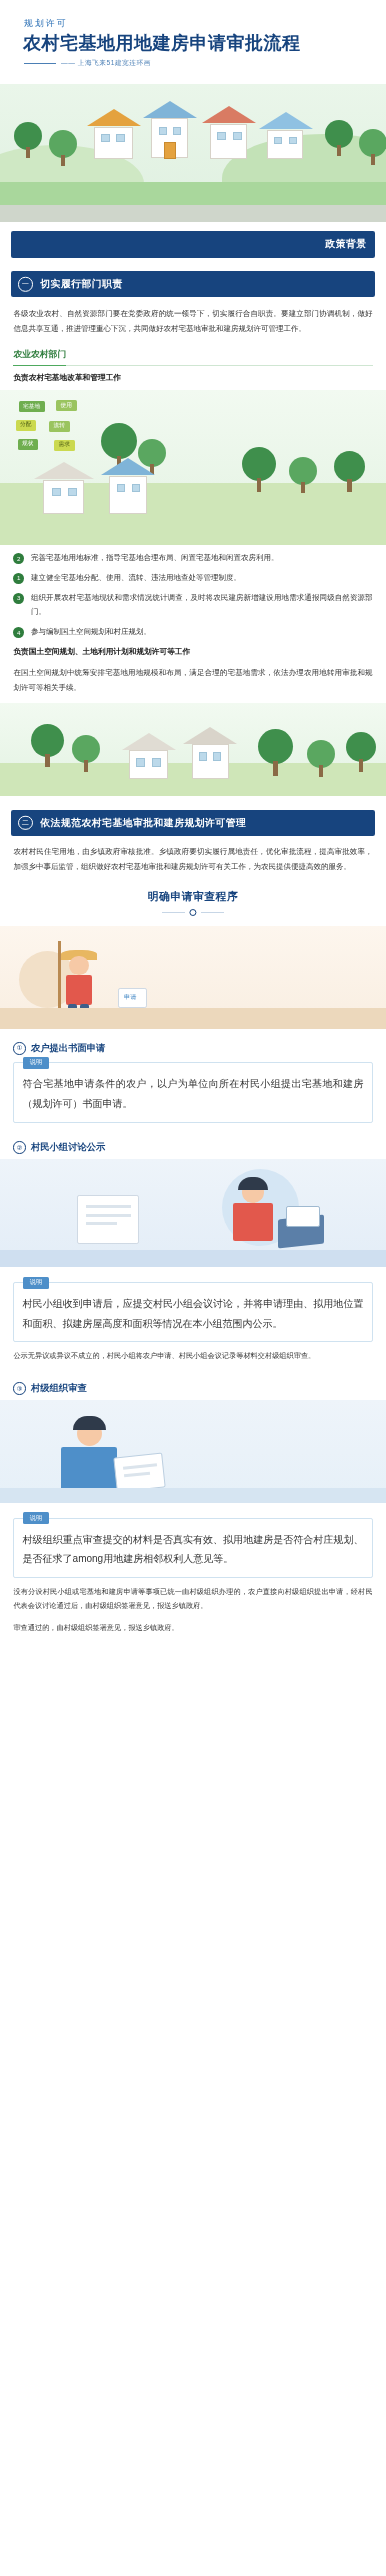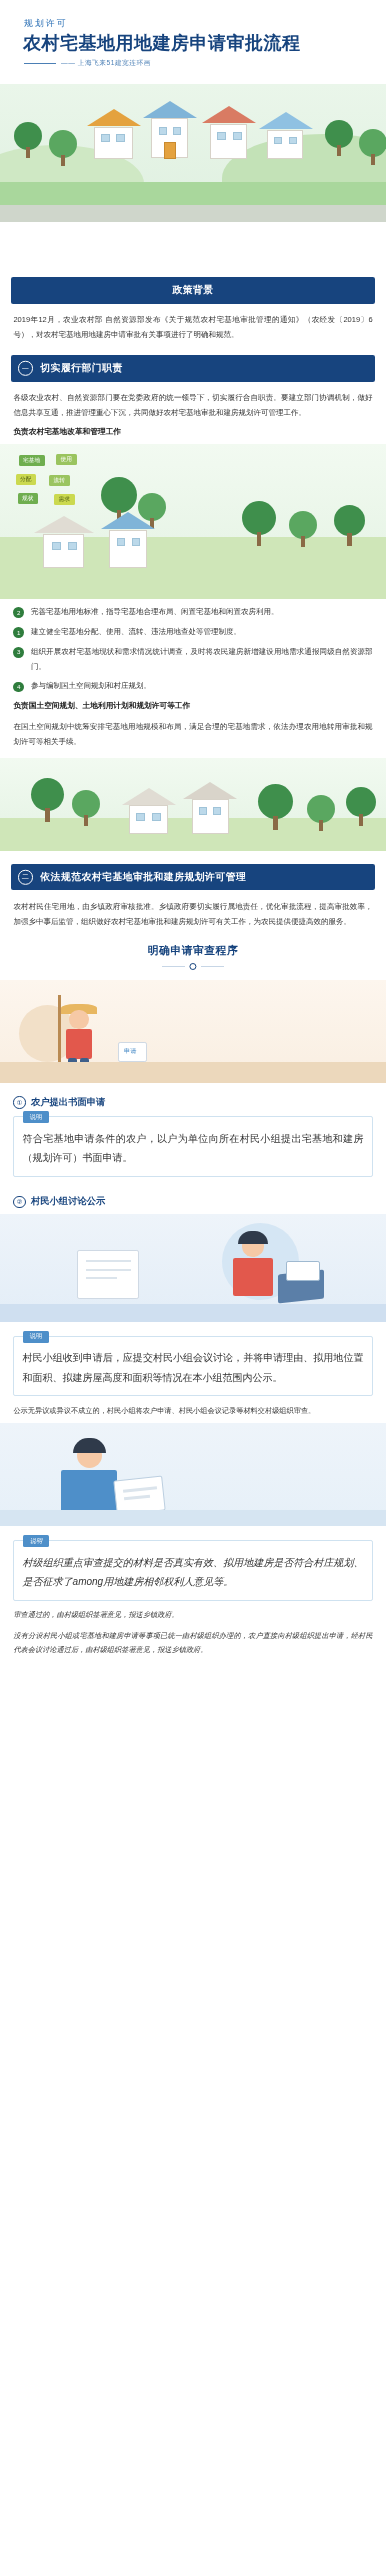--- a/index.html
+++ b/index.html
@@ -70,21 +70,21 @@
     margin: 0 11.3px; background: #17447e; color: #fff;
     border-radius: 2.1px; padding: 6.7px 8.2px 6.7px 29px;
     position: relative; font-size: 9.8px; font-weight: bold; letter-spacing: 0.5px;
   }
   .sec-head .num {
     position: absolute; left: 7.2px; top: 50%; transform: translateY(-50%);
     width: 14.4px; height: 14.4px; border: 1px solid #ffffff; border-radius: 50%;
     color: #fff; font-size: 7.2px; font-weight: normal;
     display: flex; align-items: center; justify-content: center;
   }
-  .sec-head.center { text-align: center; padding-left: 8.2px; margin-top: 46px; }
+  .sec-head.center { text-align: right; padding-left: 8.2px; }
 
   .body-text {
     margin: 8.2px 13.4px 0; font-size: 7.5px; line-height: 2.0; color: #333;
     text-align: justify;
   }
   .sub-head-wrap { margin: 13.4px 13.4px 0; border-bottom: 1px solid #cfe6d2; }
   .sub-head-wrap .t {
     display:inline-block; font-size: 8.8px; color: #2f7d3d; font-weight: bold;
     padding-bottom: 3.6px; border-bottom: 1.5px solid #4ea95e; margin-bottom: -1px;
   }
@@ -226,29 +226,31 @@
     <div>
       <div class="roof" style="left:259px;top:112px;border-bottom-color:#8fc1e2;"></div>
       <div class="house" style="left:267px;top:130px;width:36px;height:29px;"></div>
       <div class="win" style="left:274px;top:137px;width:8.2px;height:7.2px;"></div>
       <div class="win" style="left:289px;top:137px;width:8.2px;height:7.2px;"></div>
     </div>
   </div>
 
   <div style="height:9.3px"></div>
   <div class="sec-head center">政策背景</div>
-  <div class="body-text">2019年12月，农业农村部 自然资源部发布《关于规范农村宅基地审批管理的通知》（农经发〔2019〕6号），对农村宅基地用地建房申请审批有关事项进行了明确和规范。</div>
 
   <div style="height:13.4px"></div>
   <div class="sec-head">
     <span class="num">一</span>
     <span>切实履行部门职责</span>
   </div>
   <div class="body-text">各级农业农村、自然资源部门要在党委政府的统一领导下，切实履行合自职责。要建立部门协调机制，做好信息共享互通，推进管理重心下沉，共同做好农村宅基地审批和建房规划许可管理工作。</div>
 
+  <div class="sub-head-wrap">
+    <span class="t">农业农村部门</span>
+  </div>
   <div class="sub-lead">负责农村宅基地改革和管理工作</div>
 
   <div class="band band-green ill1">
     <div class="field"></div>
     <div class="tag" style="left:18.5px;top:11.3px;">宅基地</div>
     <div class="tag alt" style="left:56px;top:10.3px;">使用</div>
     <div class="tag alt2" style="left:15.5px;top:30px;">分配</div>
     <div class="tag alt" style="left:49px;top:31px;">流转</div>
     <div class="tag" style="left:17.5px;top:49px;">规状</div>
     <div class="tag alt2" style="left:54px;top:50px;">需求</div>
@@ -397,36 +399,42 @@
   </div>
 
   <div class="step" style="padding-top:7.2px;">
     <div class="note-box">
       <span class="note-label">说明</span>
       <div class="note-text">村民小组收到申请后，应提交村民小组会议讨论，并将申请理由、拟用地位置和面积、拟建房屋高度和面积等情况在本小组范围内公示。</div>
     </div>
     <div class="plain-text">公示无异议或异议不成立的，村民小组将农户申请、村民小组会议记录等材料交村级组织审查。</div>
   </div>
 
+  <div class="step">
+    <div class="step-head">
+      <div class="step-num">③</div>
+      <div class="step-title">村级组织审查</div>
+    </div>
+  </div>
 
   <div class="band" style="height:103px;background:linear-gradient(#eef4fa,#e6f0f8);">
     <div class="fig">
       <div class="person-head" style="left:77px;top:20.6px;width:25px;height:25px;background:#f6c9a6;"></div>
       <div class="shape" style="left:73px;top:15.5px;width:33px;height:14.4px;background:#2f3a4a;border-radius:15.5px 15.5px 0 0;"></div>
       <div class="shape r" style="left:61px;top:47px;width:56px;height:49px;background:#4e8fc9;"></div>
       <div class="shape r" style="left:115px;top:55px;width:49px;height:35px;background:#ffffff;border:1px solid #bccfe0;transform:rotate(-6deg);"></div>
       <div class="shape" style="left:123px;top:65px;width:34px;height:2.6px;background:#dbe4ec;transform:rotate(-6deg);"></div>
       <div class="shape" style="left:124px;top:73px;width:26px;height:2.6px;background:#dbe4ec;transform:rotate(-6deg);"></div>
     </div>
     <div class="shape" style="left:0;bottom:0;width:386px;height:15.5px;background:#d6e5f2;"></div>
   </div>
 
-  <div class="step" style="padding-top:7.2px;padding-bottom:20.6px;font-style:italic;">
+  <div class="step" style="padding-top:7.2px;padding-bottom:20.6px;">
     <div class="note-box">
       <span class="note-label">说明</span>
       <div class="note-text">村级组织重点审查提交的材料是否真实有效、拟用地建房是否符合村庄规划、是否征求了among用地建房相邻权利人意见等。</div>
     </div>
+    <div class="plain-text">没有分设村民小组或宅基地和建房申请等事项已统一由村级组织办理的，农户直接向村级组织提出申请，经村民代表会议讨论通过后，由村级组织签署意见，报送乡镇政府。</div>
     <div class="plain-text">审查通过的，由村级组织签署意见，报送乡镇政府。</div>
-    <div class="plain-text">没有分设村民小组或宅基地和建房申请等事项已统一由村级组织办理的，农户直接向村级组织提出申请，经村民代表会议讨论通过后，由村级组织签署意见，报送乡镇政府。</div>
   </div>
 
 </div>
 
 
 </body></html>

